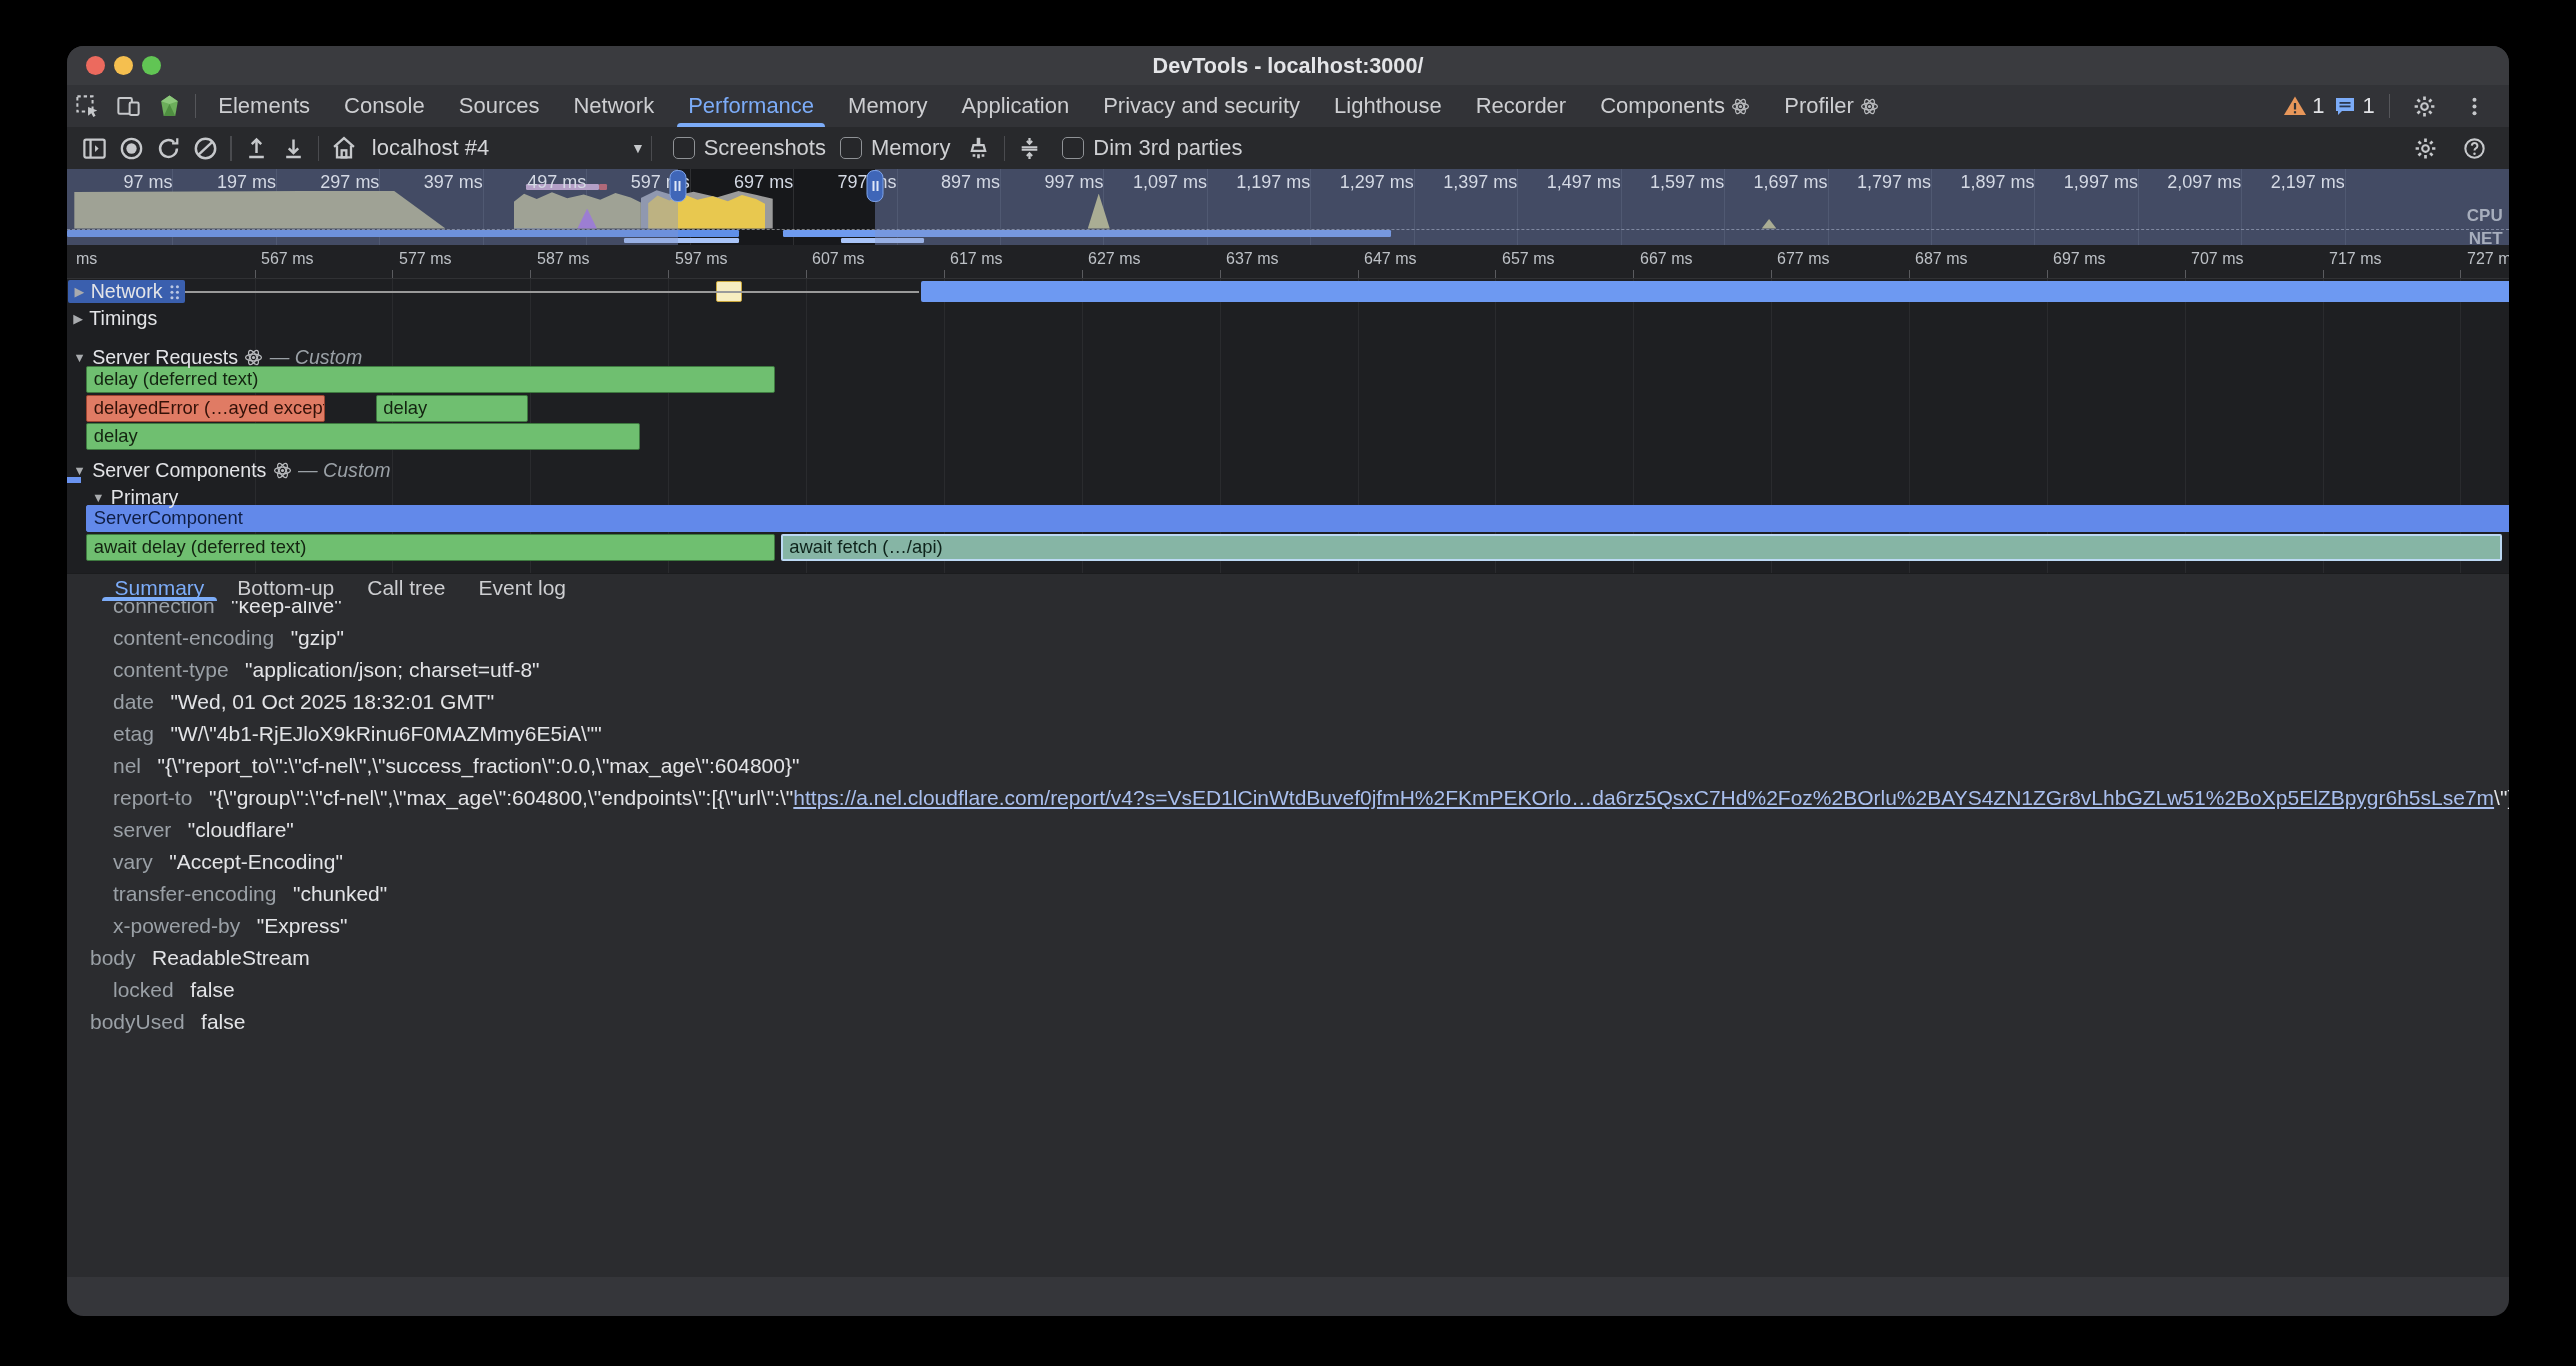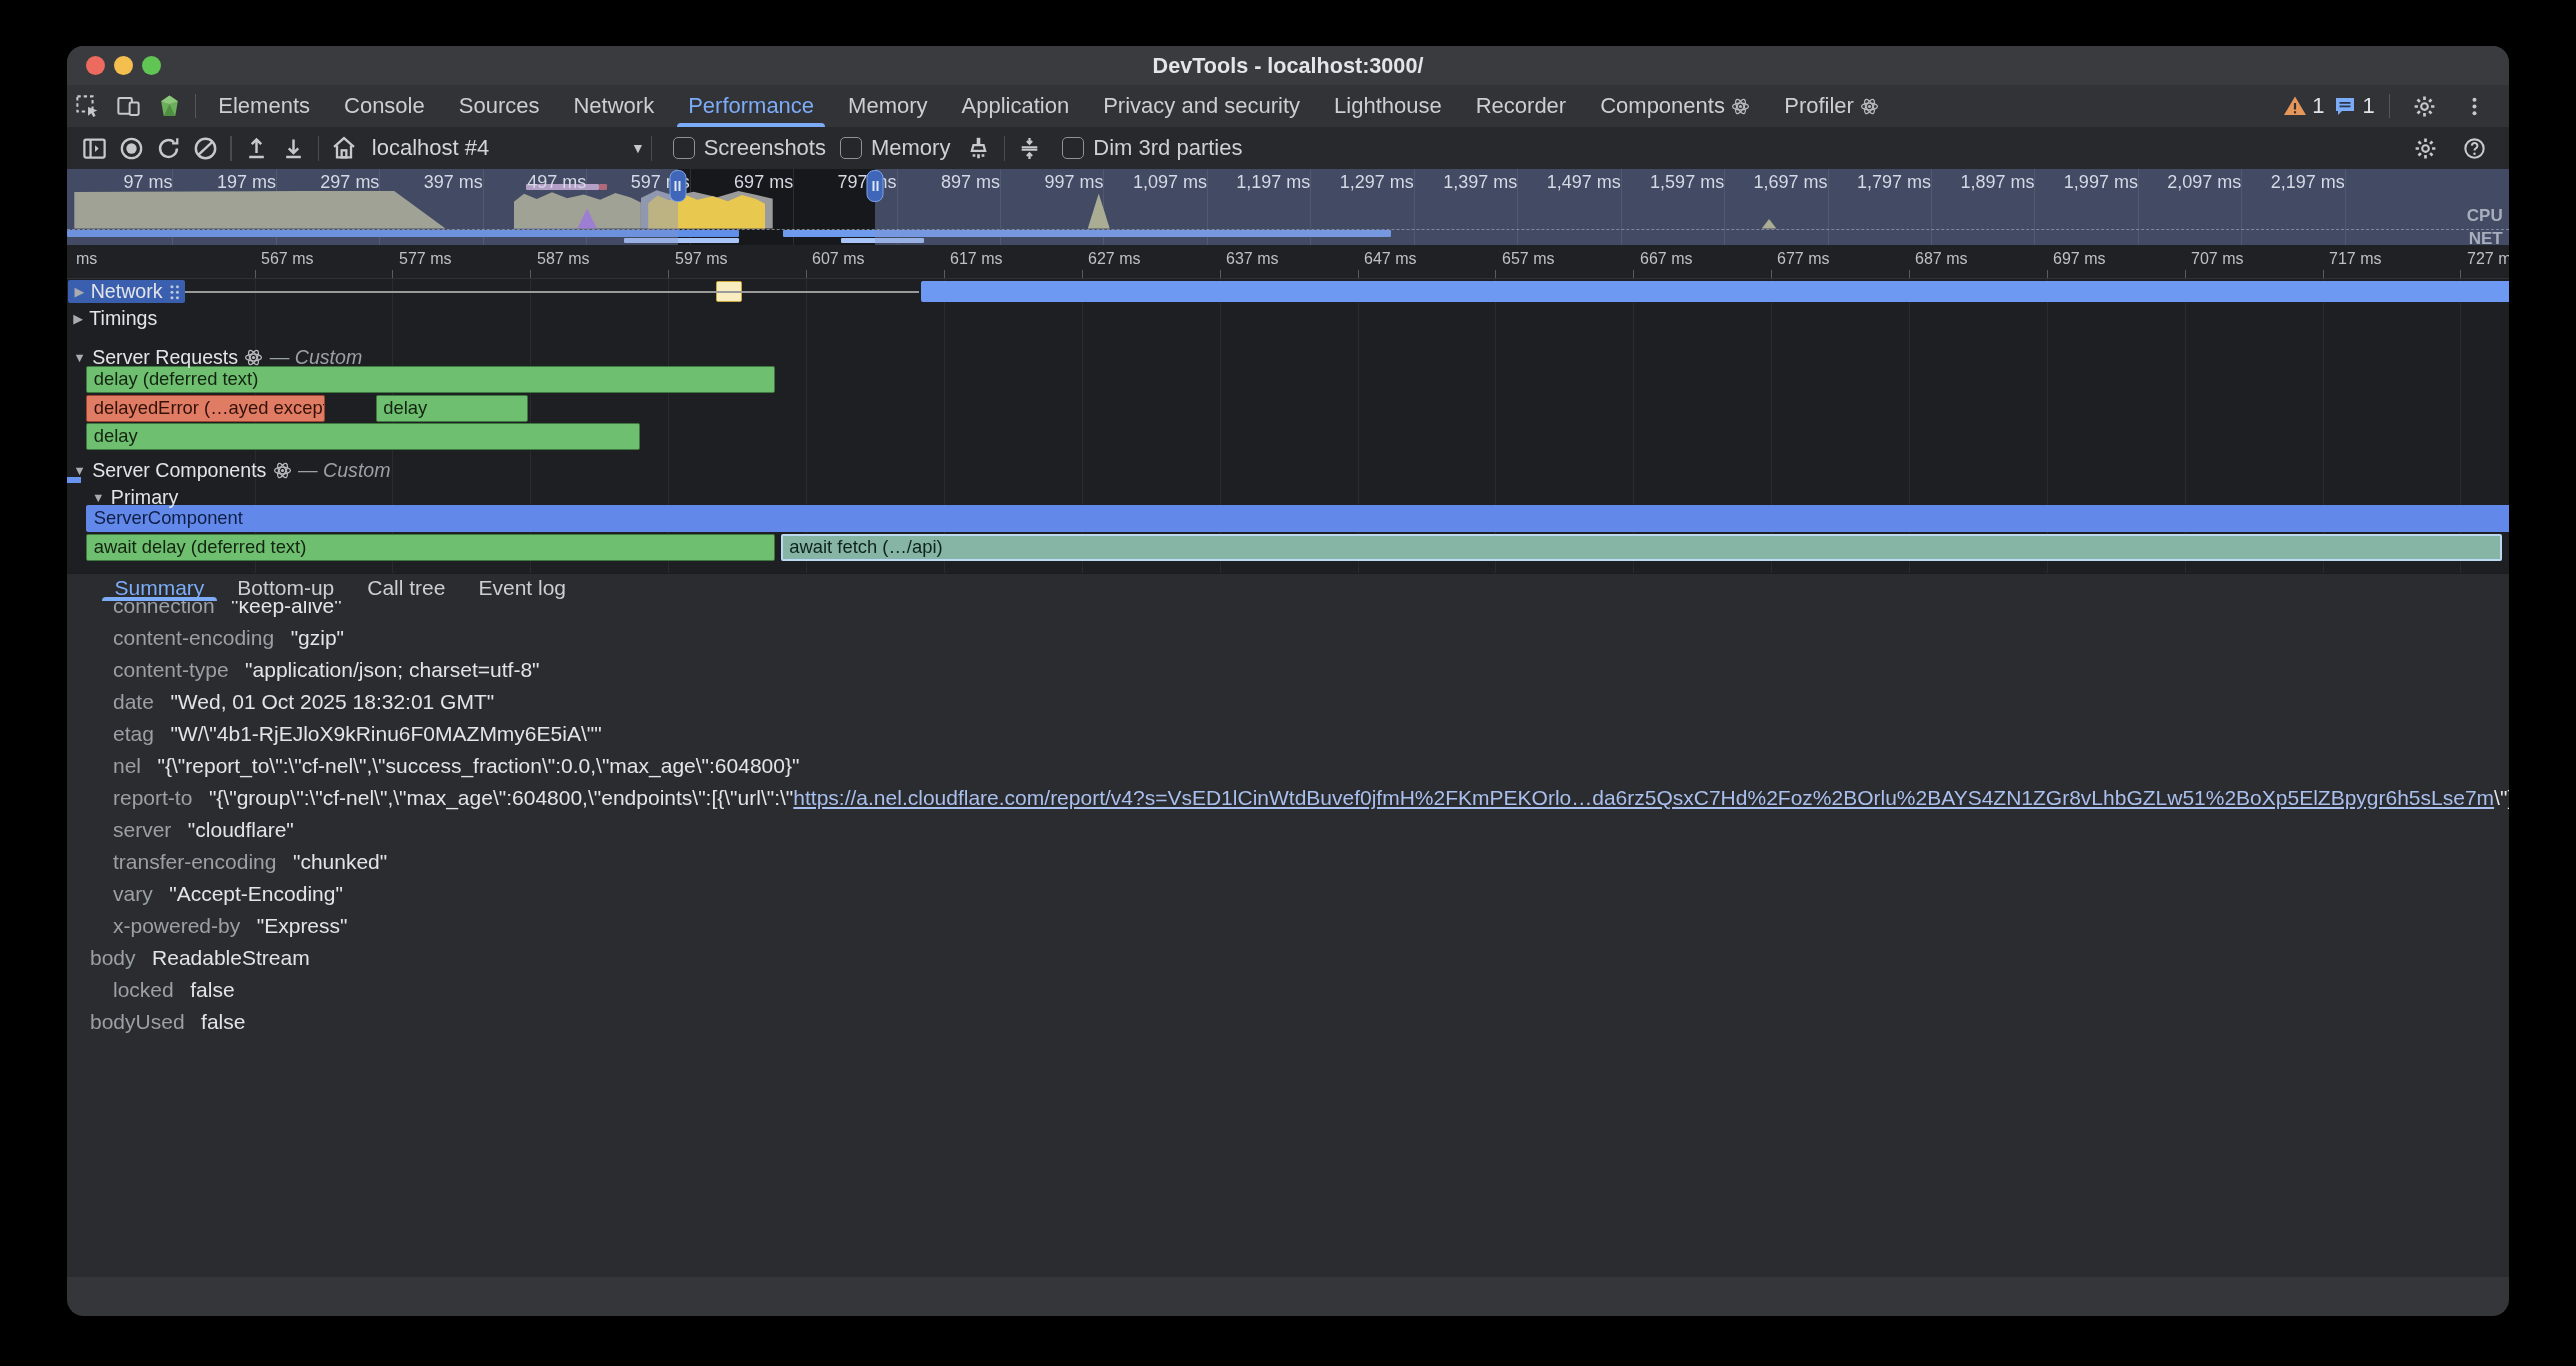--- a/index.html
+++ b/index.html
@@ -539,26 +539,26 @@
         </div>
         <div class="prow ind1">
           <span class="k">report-to</span>
           <span class="v"><span>"{\"group\":\"cf-nel\",\"max_age\":604800,\"endpoints\":[{\"url\":\"</span><a href="#">https://a.nel.cloudflare.com/report/v4?s=VsED1lCinWtdBuvef0jfmH%2FKmPEKOrlo…da6rz5QsxC7Hd%2Foz%2BOrlu%2BAYS4ZN1ZGr8vLhbGZLw51%2BoXp5ElZBpygr6h5sLse7m</a><span>\"}]}"</span></span>
         </div>
         <div class="prow ind1">
           <span class="k">server</span>
           <span class="v">"cloudflare"</span>
         </div>
         <div class="prow ind1">
+          <span class="k">vary</span>
+          <span class="v">"Accept-Encoding"</span>
+        </div>
+        <div class="prow ind1">
           <span class="k">transfer-encoding</span>
           <span class="v">"chunked"</span>
-        </div>
-        <div class="prow ind1">
-          <span class="k">vary</span>
-          <span class="v">"Accept-Encoding"</span>
         </div>
         <div class="prow ind1">
           <span class="k">x-powered-by</span>
           <span class="v">"Express"</span>
         </div>
         <div class="prow ind0">
           <span class="k">body</span>
           <span class="v">ReadableStream</span>
         </div>
         <div class="prow ind1">

